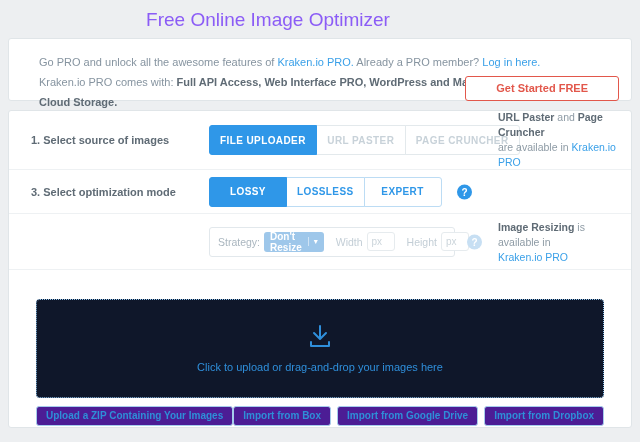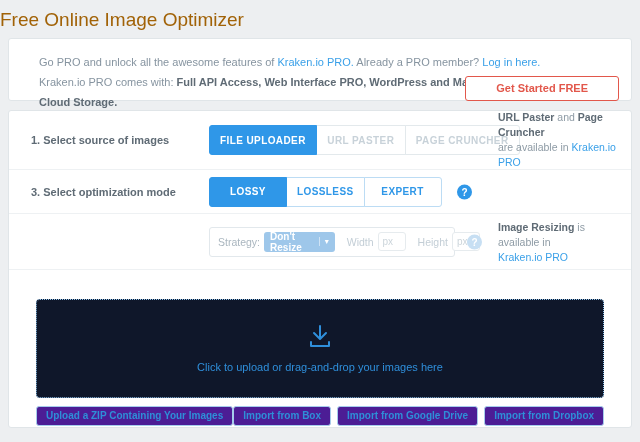--- a/index.html
+++ b/index.html
@@ -5,21 +5,21 @@
   * { box-sizing: border-box; margin: 0; padding: 0; }
   html,body { width:640px; height:442px; }
   body {
     position: relative;
     background: #edeff1;
     font-family: "Liberation Sans", "DejaVu Sans", sans-serif;
     overflow: hidden;
   }
   .page-title {
     position: absolute; top: 9px; left: 0; width: 536px;
-    text-align: left; font-size: 19px; font-weight: 400; color: #a16207;
+    text-align: center; font-size: 19px; font-weight: 400; color: #8b5cf6;
   }
   .card {
     position: absolute; background: #fff;
     border: 1px solid #e0e5e8; border-radius: 3px;
   }
   
   .banner { left: 8px; top: 38px; width: 624px; height: 63px; }
   .banner-text { position: absolute; left: 30px; top: 13px; font-size: 11px; line-height: 20px; color: #8694a0; }
   .banner-text .b { font-weight: 700; color: #5f6b75; }
   a.link { color: #3aa0e8; text-decoration: none; cursor: pointer; }
@@ -68,21 +68,21 @@
   
   .strategy-box {
     position: absolute; left: 200px; top: 50%; transform: translateY(-50%);
     width: 246px; height: 30px; border: 1px solid #e2e8ec; border-radius: 3px;
     display: flex; align-items: center; padding: 0 8px; background: #fff;
   }
   .strategy-label { font-size: 10.5px; color: #aab6bf; margin-right: 4px; }
   .dd-btn {
     height: 20px; background: #9ec7ea; border: none; border-radius: 3px;
     color: #fff; font-size: 10px; font-weight: 700;
-    display: flex; align-items: center; padding: 0 6px; cursor: default; gap: 11px;
+    display: flex; align-items: center; padding: 0 6px; cursor: default;
   }
   .dd-caret { margin-left: 6px; padding-left: 5px; border-left: 1px solid rgba(255,255,255,.5); font-size: 8px; }
   .dim-label { font-size: 10.5px; color: #c3ced6; margin: 0 4px 0 12px; }
   .dim-input {
     width: 28px; height: 19px; border: 1px solid #e6ebee; border-radius: 3px;
     font-size: 10px; color: #aab6bf; padding: 0 4px; background: #fff;
   }
   .dim-input::placeholder { color: #ccd5db; }
   
   .dropsection { top: 158px; height: 160px; border-top: 1px solid #eef1f3; padding: 29px 27px 0; }

